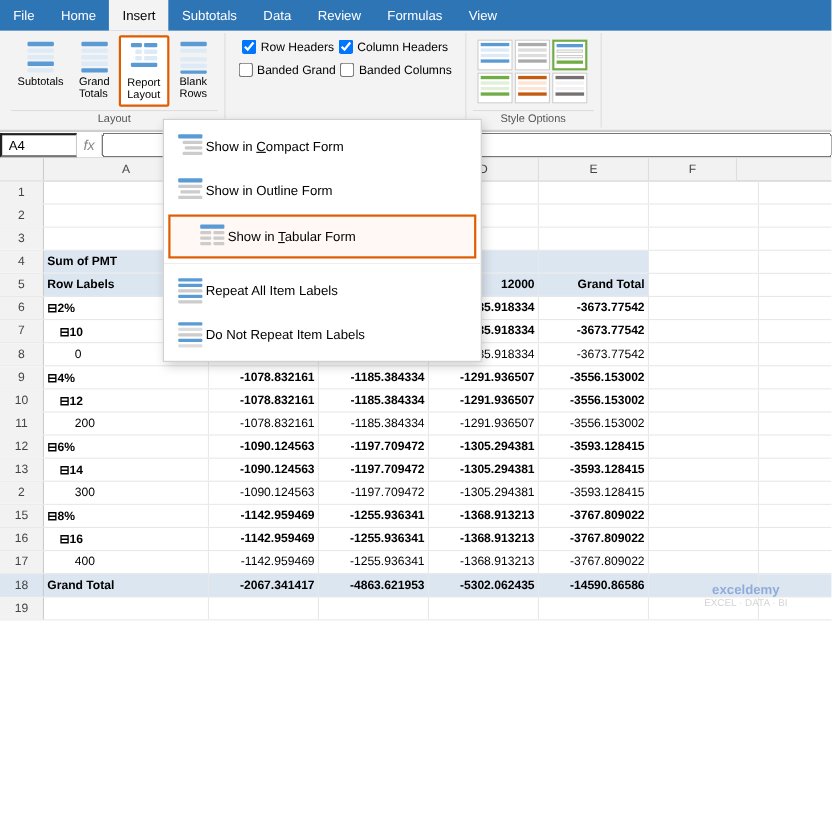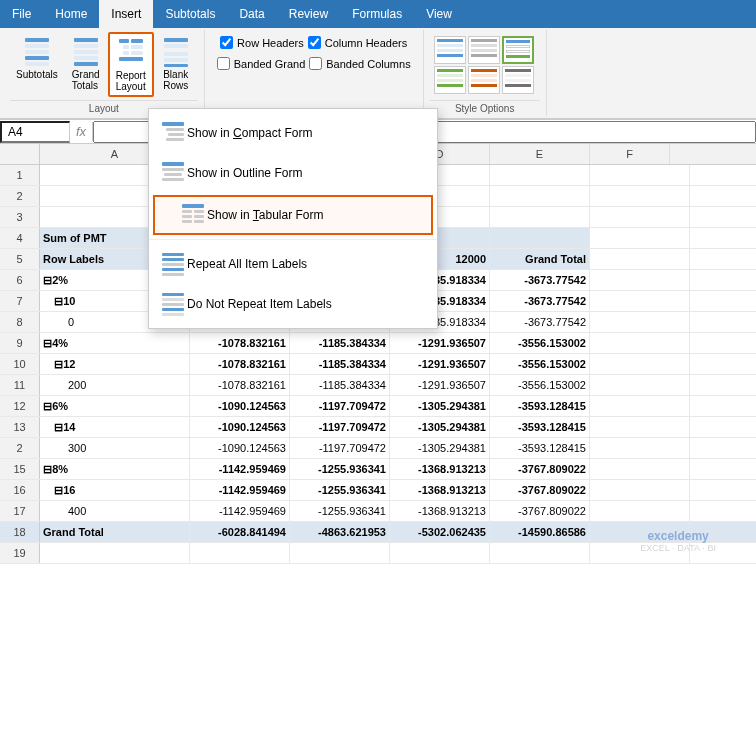--- a/index.html
+++ b/index.html
@@ -392,21 +392,21 @@
     <div class="cell col-b">-1142.959469</div>
     <div class="cell col-c">-1255.936341</div>
     <div class="cell col-d">-1368.913213</div>
     <div class="cell col-e">-3767.809022</div>
     <div class="cell col-f"></div>
   </div>
 
   <div class="sheet-row" style="background:#dce6f1">
     <div class="row-num" style="background:#dce6f1">18</div>
     <div class="cell col-a bold blue-bold">Grand Total</div>
-    <div class="cell col-b bold blue-bold">-6028.841494</div>
+    <div class="cell col-b bold blue-bold">-2067.341417</div>
     <div class="cell col-c bold blue-bold">-4863.621953</div>
     <div class="cell col-d bold blue-bold">-5302.062435</div>
     <div class="cell col-e bold blue-bold">-14590.86586</div>
     <div class="cell col-f blue-bold"></div>
   </div>
 
   <div class="sheet-row">
     <div class="row-num">19</div>
     <div class="cell col-a"></div>
     <div class="cell col-b"></div>

